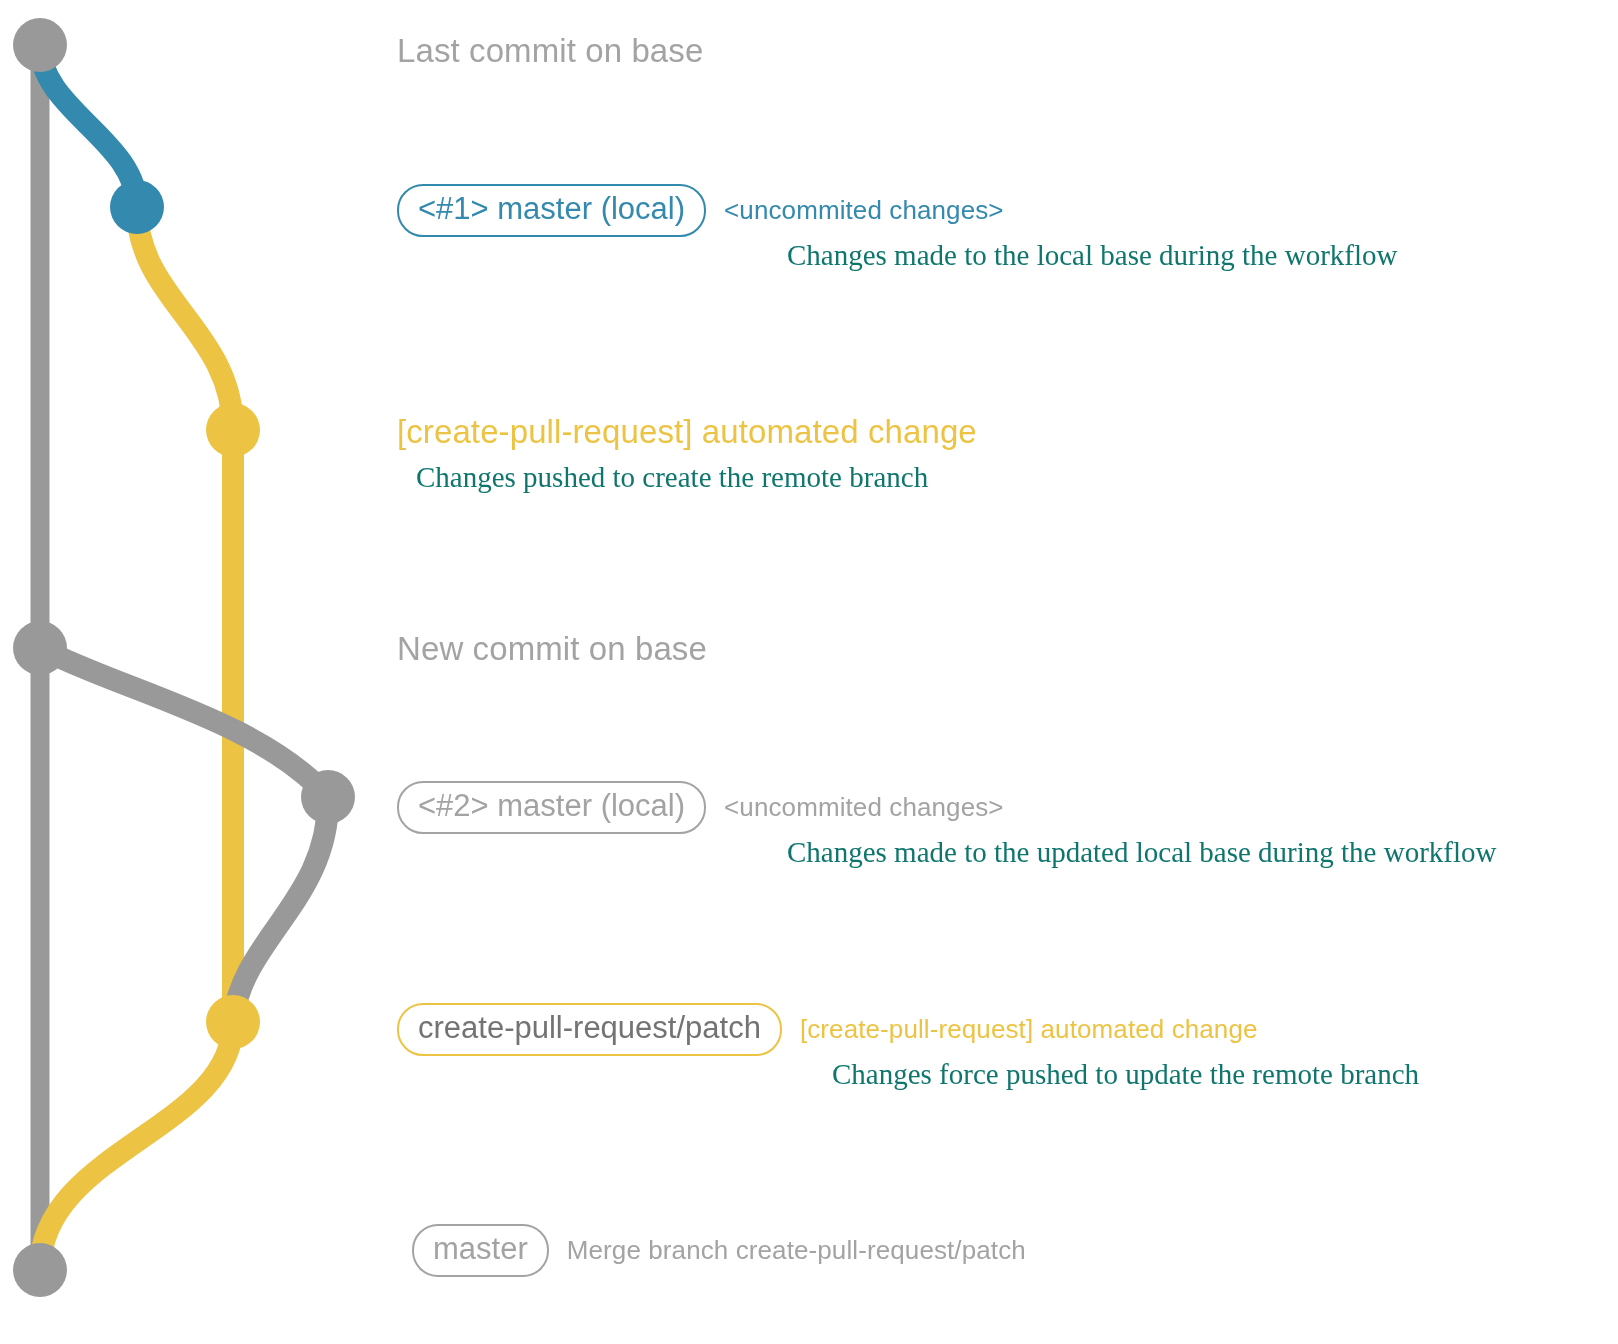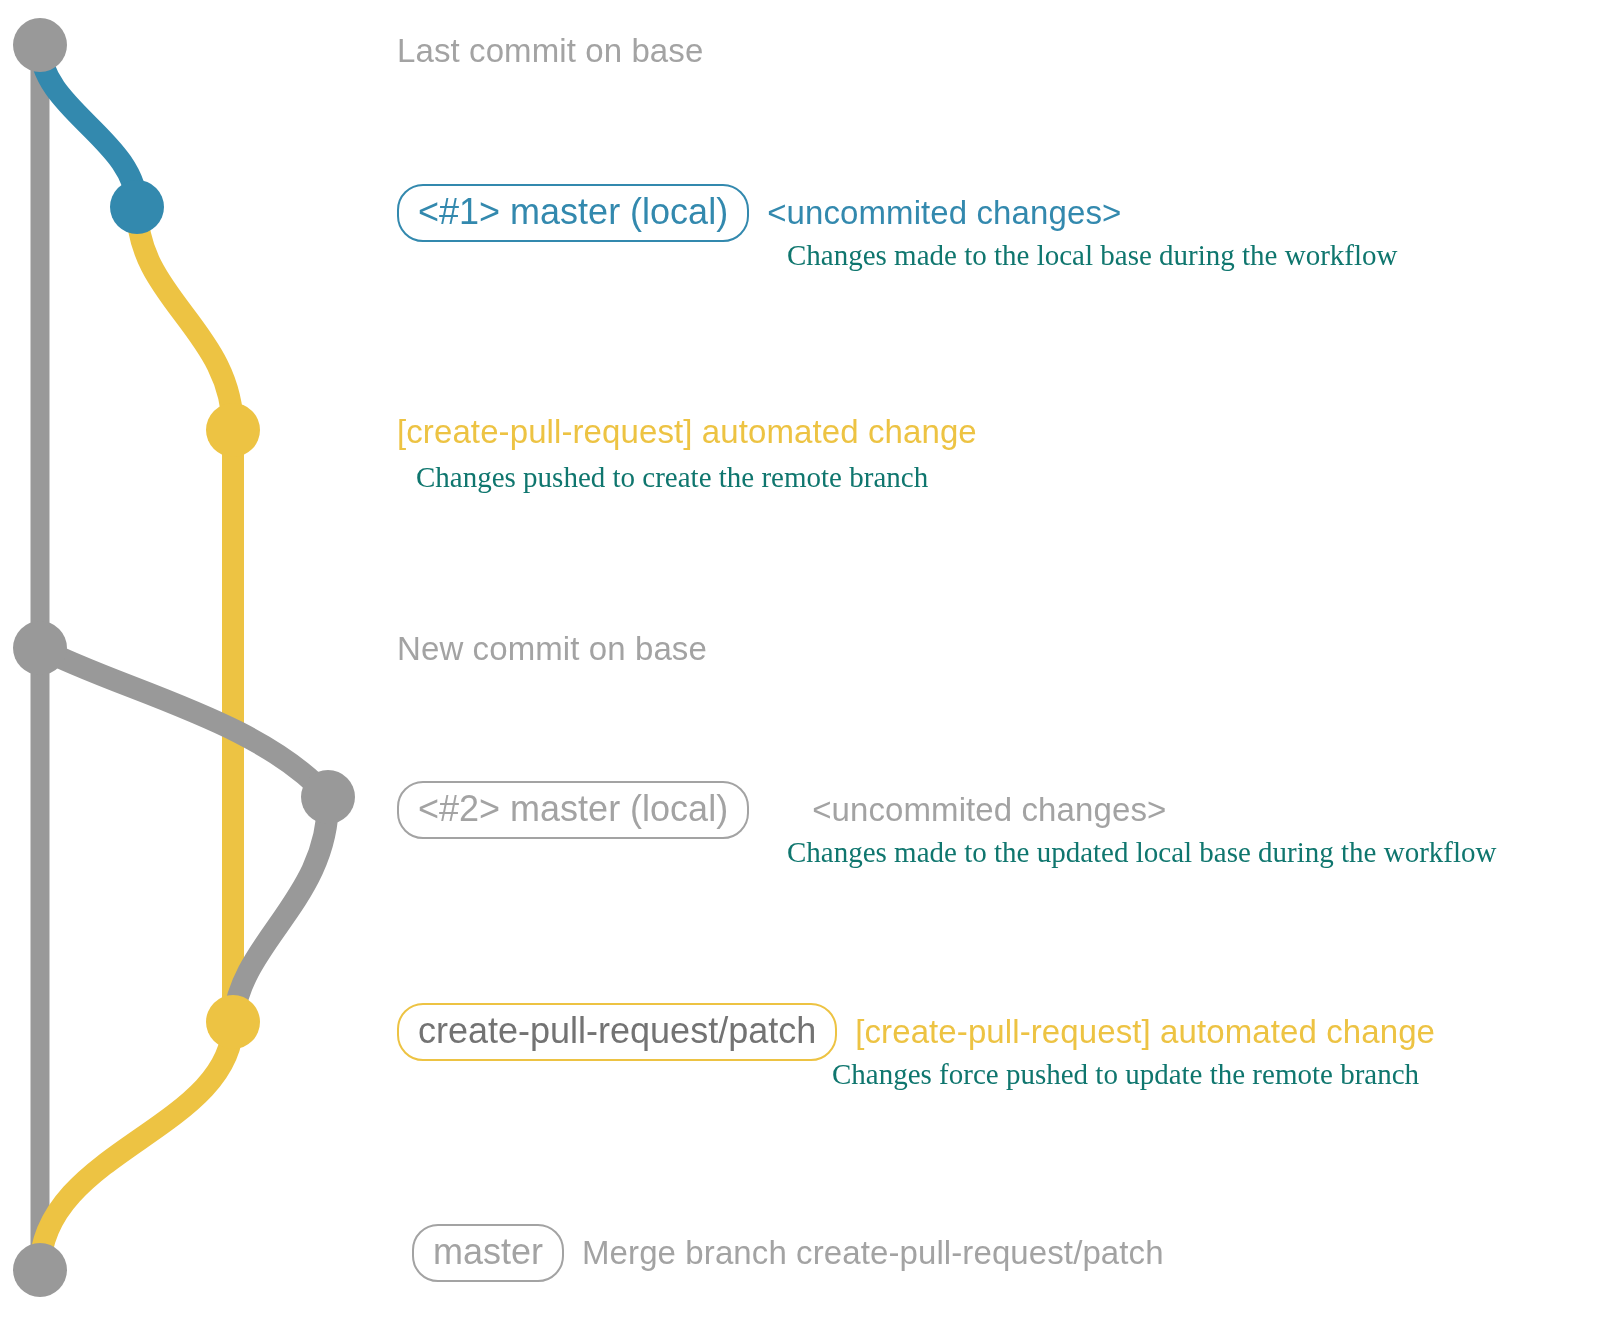--- a/index.html
+++ b/index.html
@@ -46,42 +46,42 @@
   }
 
   .pill {
     display: inline-flex;
     align-items: center;
     justify-content: center;
     border: 2px solid #999999;
     border-radius: 26px;
     padding: 7px 19px 9px 19px;
     font-family: "Liberation Sans", sans-serif;
-    font-size: 36px;
+    font-size: 31px;
     line-height: 1.05;
     color: #a3a3a3;
     background: #ffffff;
     box-sizing: border-box;
   }
   .pill.blue {
     border-color: #3389ae;
     color: #3389ae;
   }
   .pill.yellow {
     border-color: #edc343;
     color: #737373;
   }
   .pill.gray {
     border-color: #a3a3a3;
     color: #a3a3a3;
   }
 
   .commit-msg {
     font-family: "Liberation Sans", sans-serif;
-    font-size: 33px;
+    font-size: 26px;
     margin-left: 18px;
     letter-spacing: 0.1px;
   }
   .commit-msg.blue { color: #3389ae; }
   .commit-msg.yellow { color: #edc343; }
   .commit-msg.gray { color: #a3a3a3; }
 
   .desc {
     position: absolute;
     font-family: Liberation Serif, serif;
@@ -139,21 +139,21 @@
   </div>
   <div class="desc" style="left:787px; top:239px;">Changes made to the local base during the workflow</div>
 
   <div class="standalone-msg yellow" style="left:397px; top:413px;">[create-pull-request] automated change</div>
   <div class="desc" style="left:416px; top:461px;">Changes pushed to create the remote branch</div>
 
   <div class="row" style="left:397px; top:630px;">
     <span class="plain-label">New commit on base</span>
   </div>
 
-  <div class="row" style="left:397px; top:781px;gap:45px;">
+  <div class="row" style="left:397px; top:781px;">
     <span class="pill gray">&lt;#2&gt; master (local)</span>
     <span class="commit-msg gray">&lt;uncommited changes&gt;</span>
   </div>
   <div class="desc" style="left:787px; top:836px;">Changes made to the updated local base during the workflow</div>
 
   <div class="row" style="left:397px; top:1003px;">
     <span class="pill yellow">create-pull-request/patch</span>
     <span class="commit-msg yellow">[create-pull-request] automated change</span>
   </div>
   <div class="desc" style="left:832px; top:1058px;">Changes force pushed to update the remote branch</div>

